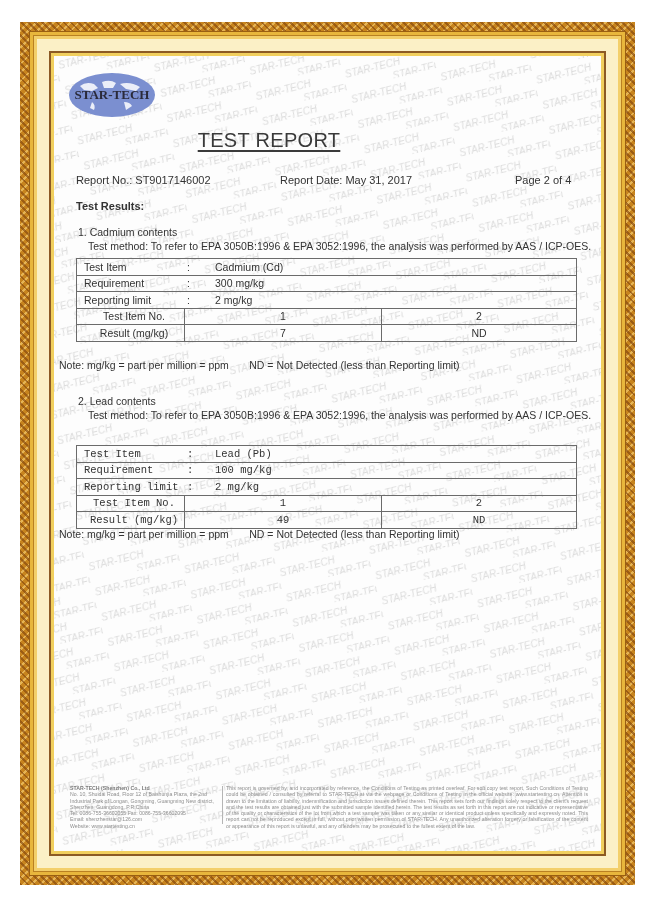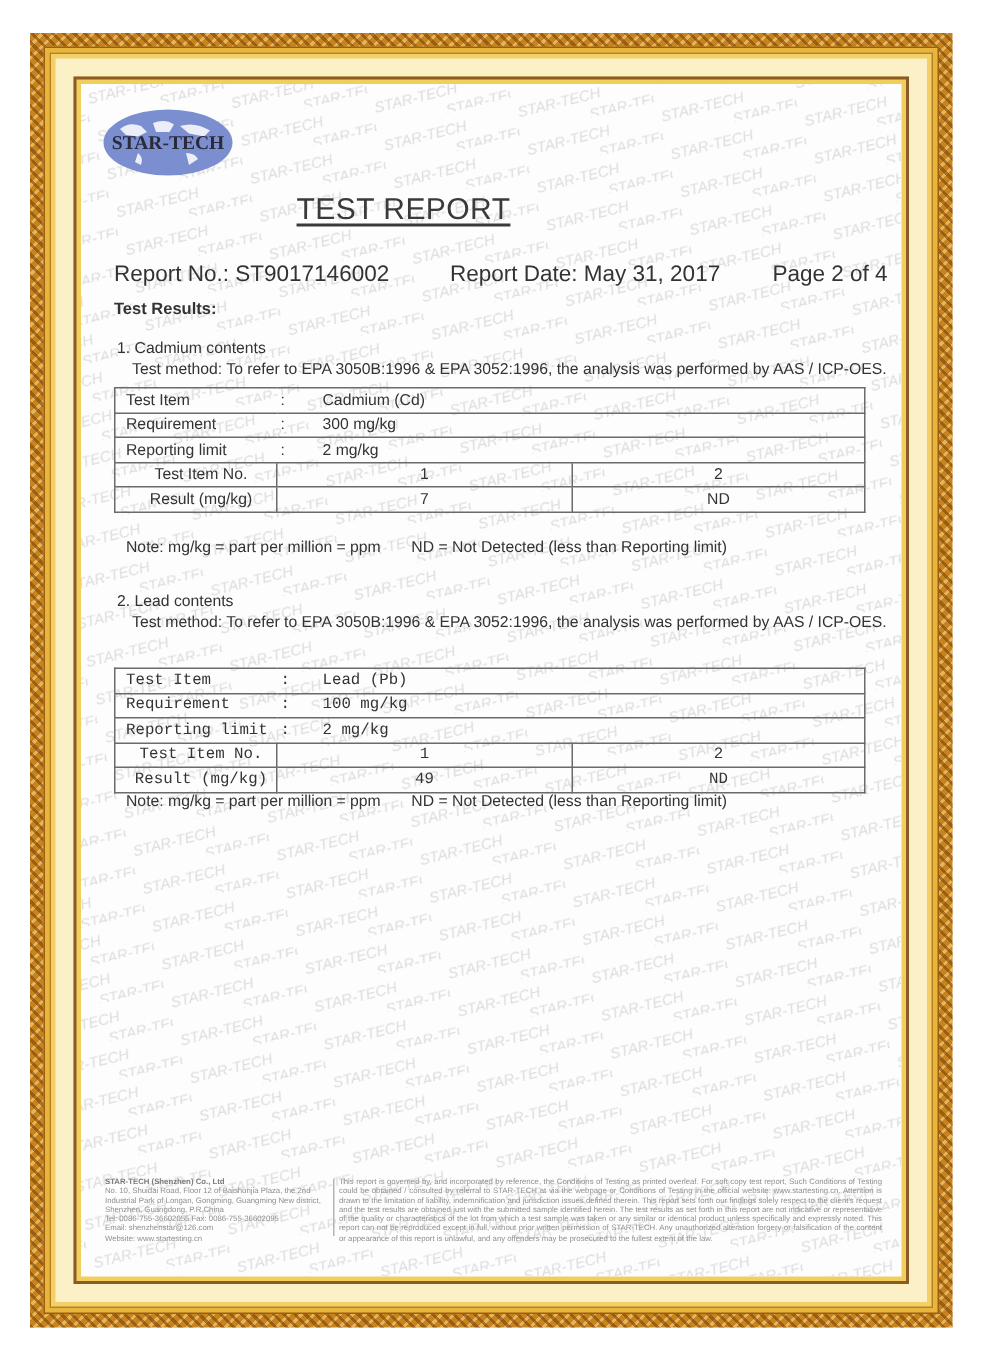--- a/index.html
+++ b/index.html
@@ -21,25 +21,25 @@
   .frame-inner-line { position:absolute; left:12px; top:12px; right:12px; bottom:12px;
     border:2px solid #8c5a24; background:#f1cf5e; }
   .paper { position:absolute; left:3px; top:3px; right:3px; bottom:3px; background:#fdfdfd; overflow:hidden; }
   .watermark { position:absolute; inset:0; }
 
   
   .content { position:absolute; left:0; top:0; width:658px; height:914px; }
   .logo { position:absolute; left:68px; top:72px; width:88px; height:46px; }
   .title { position:absolute; left:0; width:538px; top:129px; text-align:center;
     font-size:20px; color:#3a3a3a; text-decoration:underline; text-underline-offset:3px; letter-spacing:.3px; }
-  .meta { position:absolute; top:174px; font-size:15px; color:#333; }
+  .meta { position:absolute; top:174px; font-size:11px; color:#333; }
   .section-head { position:absolute; left:76px; top:200px; font-size:11px; font-weight:bold; color:#333; }
   .s-title { position:absolute; left:78px; font-size:10.5px; color:#333; }
   .s-method { position:absolute; left:88px; font-size:10.5px; color:#333; }
-  .note { position:absolute; left:84px; font-size:10.5px; color:#333; white-space:pre; }
+  .note { position:absolute; left:59px; font-size:10.5px; color:#333; white-space:pre; }
 
   table.res { position:absolute; left:76px; width:501px; border-collapse:collapse; font-size:10.5px; color:#333;padding-left:30px; }
   table.res td { border:1px solid #6b6b6b; height:15.5px; padding:0 0 0 7px; }
   table.res td.lbl { width:100px;text-align:center; }
   table.res td.c { text-align:center; padding:0; }
   .colon-sp { display:inline-block; width:28px; }
 
   .footer { position:absolute; top:785px; left:70px; width:520px; font-size:5.2px; line-height:6.3px; color:#8f8f8f; }
   .footer .left { position:absolute; left:0; top:0; width:148px; }
   .footer .left b { color:#7a7a7a; }
@@ -77,21 +77,21 @@
     <svg width="88" height="46" viewBox="0 0 88 46">
       <ellipse cx="44" cy="23" rx="43" ry="22" fill="#7b8fd0"></ellipse>
       <path d="M12 14 q6 -5 14 -2 l4 4 -6 3 -8 -1z M34 10 q8 -3 14 1 l-3 5 -9 0z M52 12 q10 -3 20 3 l-4 4 -10 -2z M24 30 q4 3 2 8 l-4 -2z M56 30 q6 0 8 4 l-6 4z" fill="#ffffff" opacity=".85"></path>
       <text x="44" y="27" text-anchor="middle" font-family="Liberation Serif, serif" font-weight="bold" font-size="13" fill="#2a2a3a">STAR-TECH</text>
     </svg>
   </div>
 
   <div class="title">TEST REPORT</div>
 
   <div class="meta" style="left:76px;">Report No.: ST9017146002</div>
-  <div class="meta" style="left:300px;">Report Date: May 31, 2017</div>
+  <div class="meta" style="left:280px;">Report Date: May 31, 2017</div>
   <div class="meta" style="left:515px;text-align:right;">Page 2 of  4</div>
 
   <div class="section-head">Test Results:</div>
 
   <div class="s-title" style="top:226px;">1. Cadmium contents</div>
   <div class="s-method" style="top:240px;">Test method: To refer to EPA 3050B:1996 &amp; EPA 3052:1996, the analysis was performed by AAS / ICP-OES.</div>
   <table class="res" style="top:258px;">
     <tbody>
         <tr>
       <td colspan="3">

